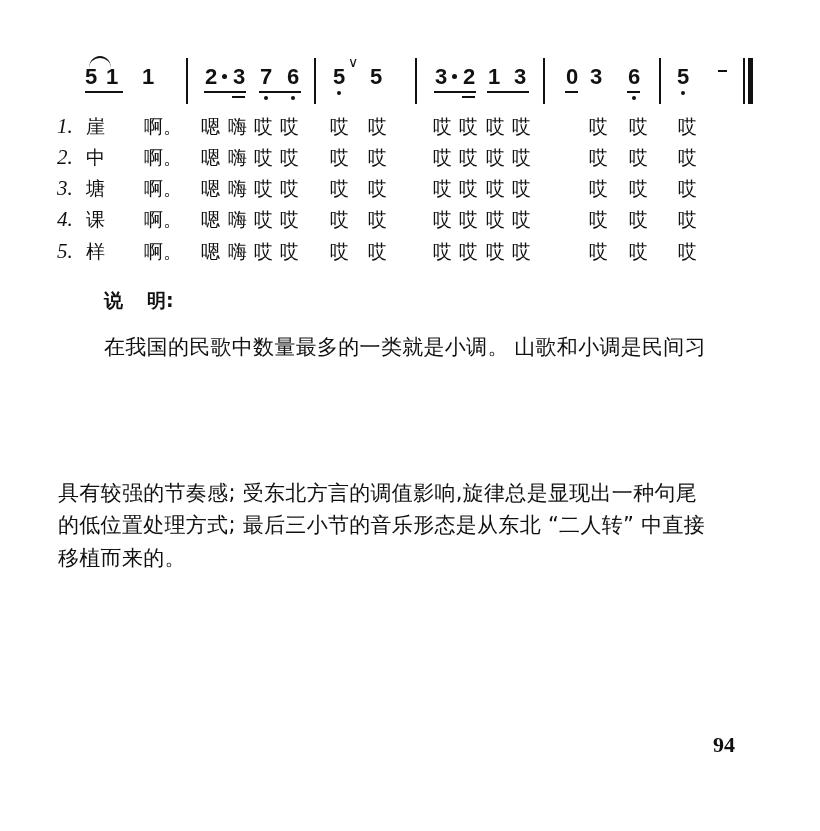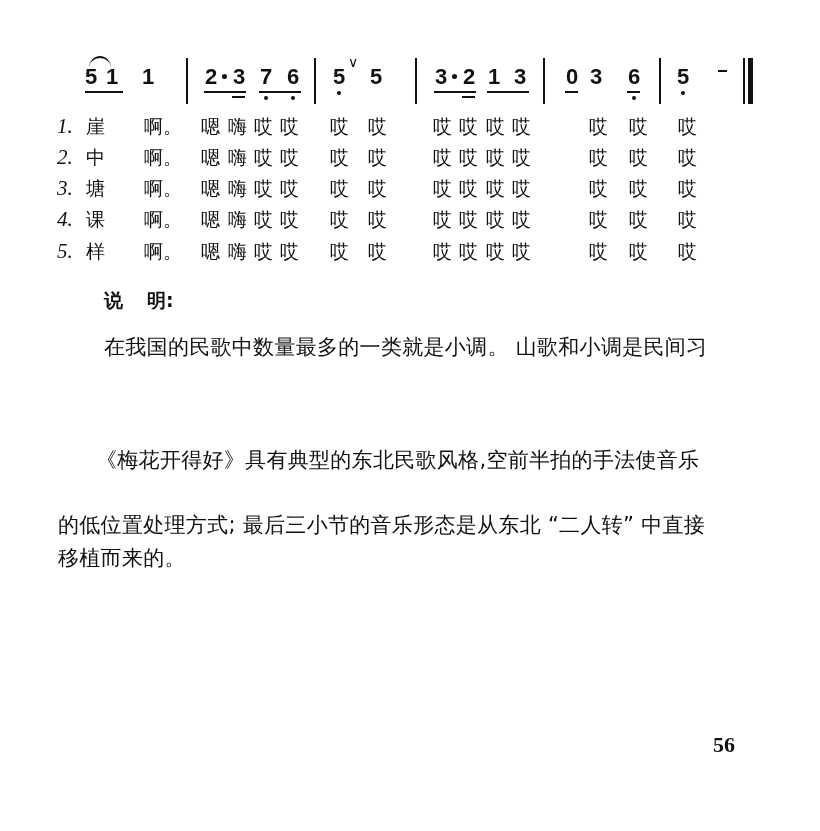--- a/index.html
+++ b/index.html
@@ -20,21 +20,21 @@
 
   
   .lyric-row { position: absolute; left: 0; width: 820px; height: 28px; }
   .lyr { position: absolute; top: 0; font-family: "DejaVu Serif", serif; font-size: 19px; line-height: 24px; white-space: nowrap; }
   .vnum { font-family: "Liberation Serif", serif; font-style: italic; font-size: 21px; }
 
   
   .heading { position: absolute; left: 104px; top: 288px; font-family: "DejaVu Sans", sans-serif; font-weight: bold; font-size: 19px; letter-spacing: 0; }
   .heading span { display: inline-block; }
   .para-line { position: absolute; left: 58px; width: 700px; font-family: "DejaVu Sans", sans-serif; font-size: 21px; line-height: 26px; white-space: nowrap; letter-spacing: 0.3px; }
-  .indent { left: 104px; }
+  .indent { left: 104px; font-family: Liberation Serif, serif; }
   .pagenum { position: absolute; left: 713px; top: 732px; font-family: "Liberation Serif", serif; font-size: 22px; font-weight: bold; }
 </style>
 </head>
 <body>
 
 <div class="page">
 
   <div class="notation">
 
     <div class="slur"></div>
@@ -180,18 +180,18 @@
     <span class="lyr" style="left:589px">哎</span>
     <span class="lyr" style="left:629px">哎</span>
     <span class="lyr" style="left:678px">哎</span>
   </div>
 
   <div class="heading">
     <span>说</span><span style="display:inline-block;width:24px"></span><span>明:</span>
   </div>
 
   <div class="para-line indent" style="top:334px">在我国的民歌中数量最多的一类就是小调。 山歌和小调是民间习</div>
-  <div class="para-line" style="left:96px;top:447px">《梅花开得好》具有典型的东北民歌风格,空前半拍的手法使音乐</div>
+  <div class="para-line" style="top:480px">具有较强的节奏感; 受东北方言的调值影响,旋律总是显现出一种句尾</div>
   <div class="para-line" style="top:545px">移植而来的。</div>
   <div class="para-line" style="top:512px">的低位置处理方式; 最后三小节的音乐形态是从东北 “二人转” 中直接</div>
 
-  <div class="pagenum">56</div>
+  <div class="pagenum">94</div>
 </div>
 
 </body></html>

